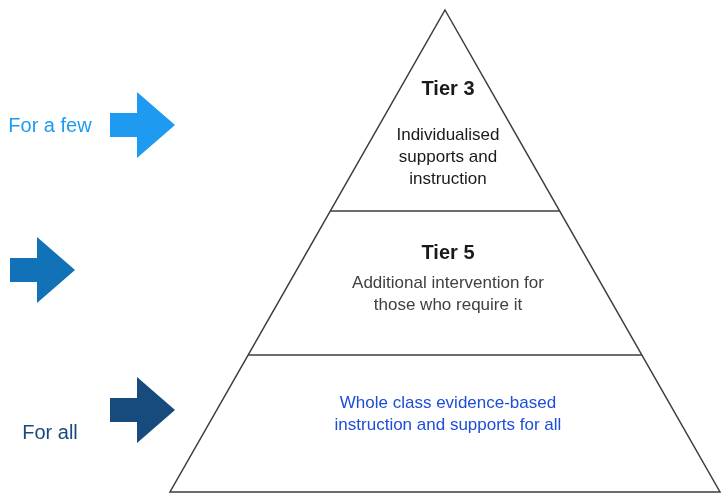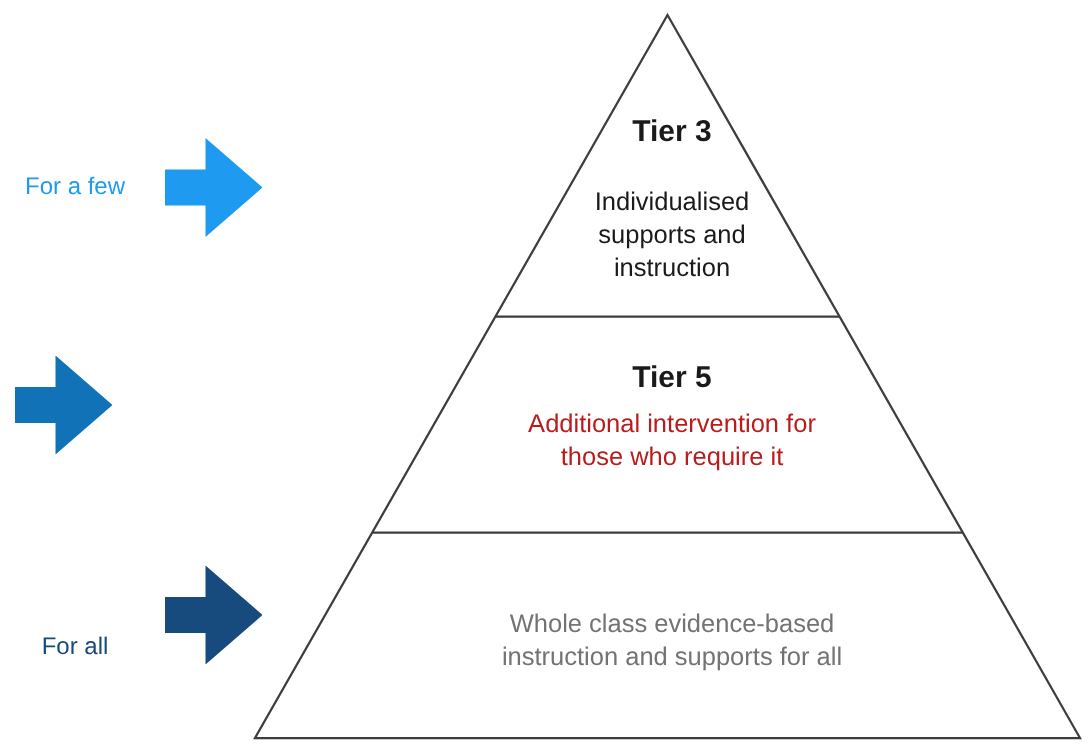--- a/index.html
+++ b/index.html
@@ -42,21 +42,21 @@
     position: absolute;
     left: 0;
     height: 66px;
     display: flex;
     align-items: center;
   }
   .audience-label {
     display: inline-block;
     width: 100px;
     text-align: center;
-    font-size: 16px;
+    font-size: 20px;
     line-height: 28px;
   }
   .arrow-icon {
     display: block;
     width: 65px;
     height: 66px;
     margin-left: 10px;
   }
 </style>
 </head>
@@ -69,24 +69,24 @@
     <line x1="330.3" y1="211" x2="559.7" y2="211" stroke="#3d3d3d"></line>
     <line x1="248.2" y1="355" x2="641.8" y2="355" stroke="#3d3d3d"></line>
   </svg>
 
   <div class="tier-title" style="top: 76px; color: rgb(26, 26, 26);">Tier 3</div>
   <div class="tier-desc" style="top: 124px; color: rgb(26, 26, 26);">Individualised
 supports and
 instruction</div>
 
   <div class="tier-title" style="top: 240px; color: rgb(26, 26, 26);">Tier 5</div>
-  <div class="tier-desc" style="top: 272px; color: #b91c1c;">Additional intervention for
+  <div class="tier-desc" style="top: 272px; color: #404040;">Additional intervention for
 those who require it</div>
 
-  <div class="tier-desc" style="top: 405px; color: #737373;">Whole class evidence-based
+  <div class="tier-desc" style="top: 392px; color: #1d4ed8;">Whole class evidence-based
 instruction and supports for all</div>
 
   <div class="audience-row" style="top:92px">
     <span class="audience-label" style="color: rgb(30, 155, 240);">For a few</span>
     <svg class="arrow-icon" viewBox="0 0 65 66" aria-hidden="true">
       <polygon points="0,21 27,21 27,0 65,33 27,66 27,45 0,45" fill="#1e9bf0"></polygon>
     </svg>
   </div>
 
   <div class="audience-row" style="top:237px">

